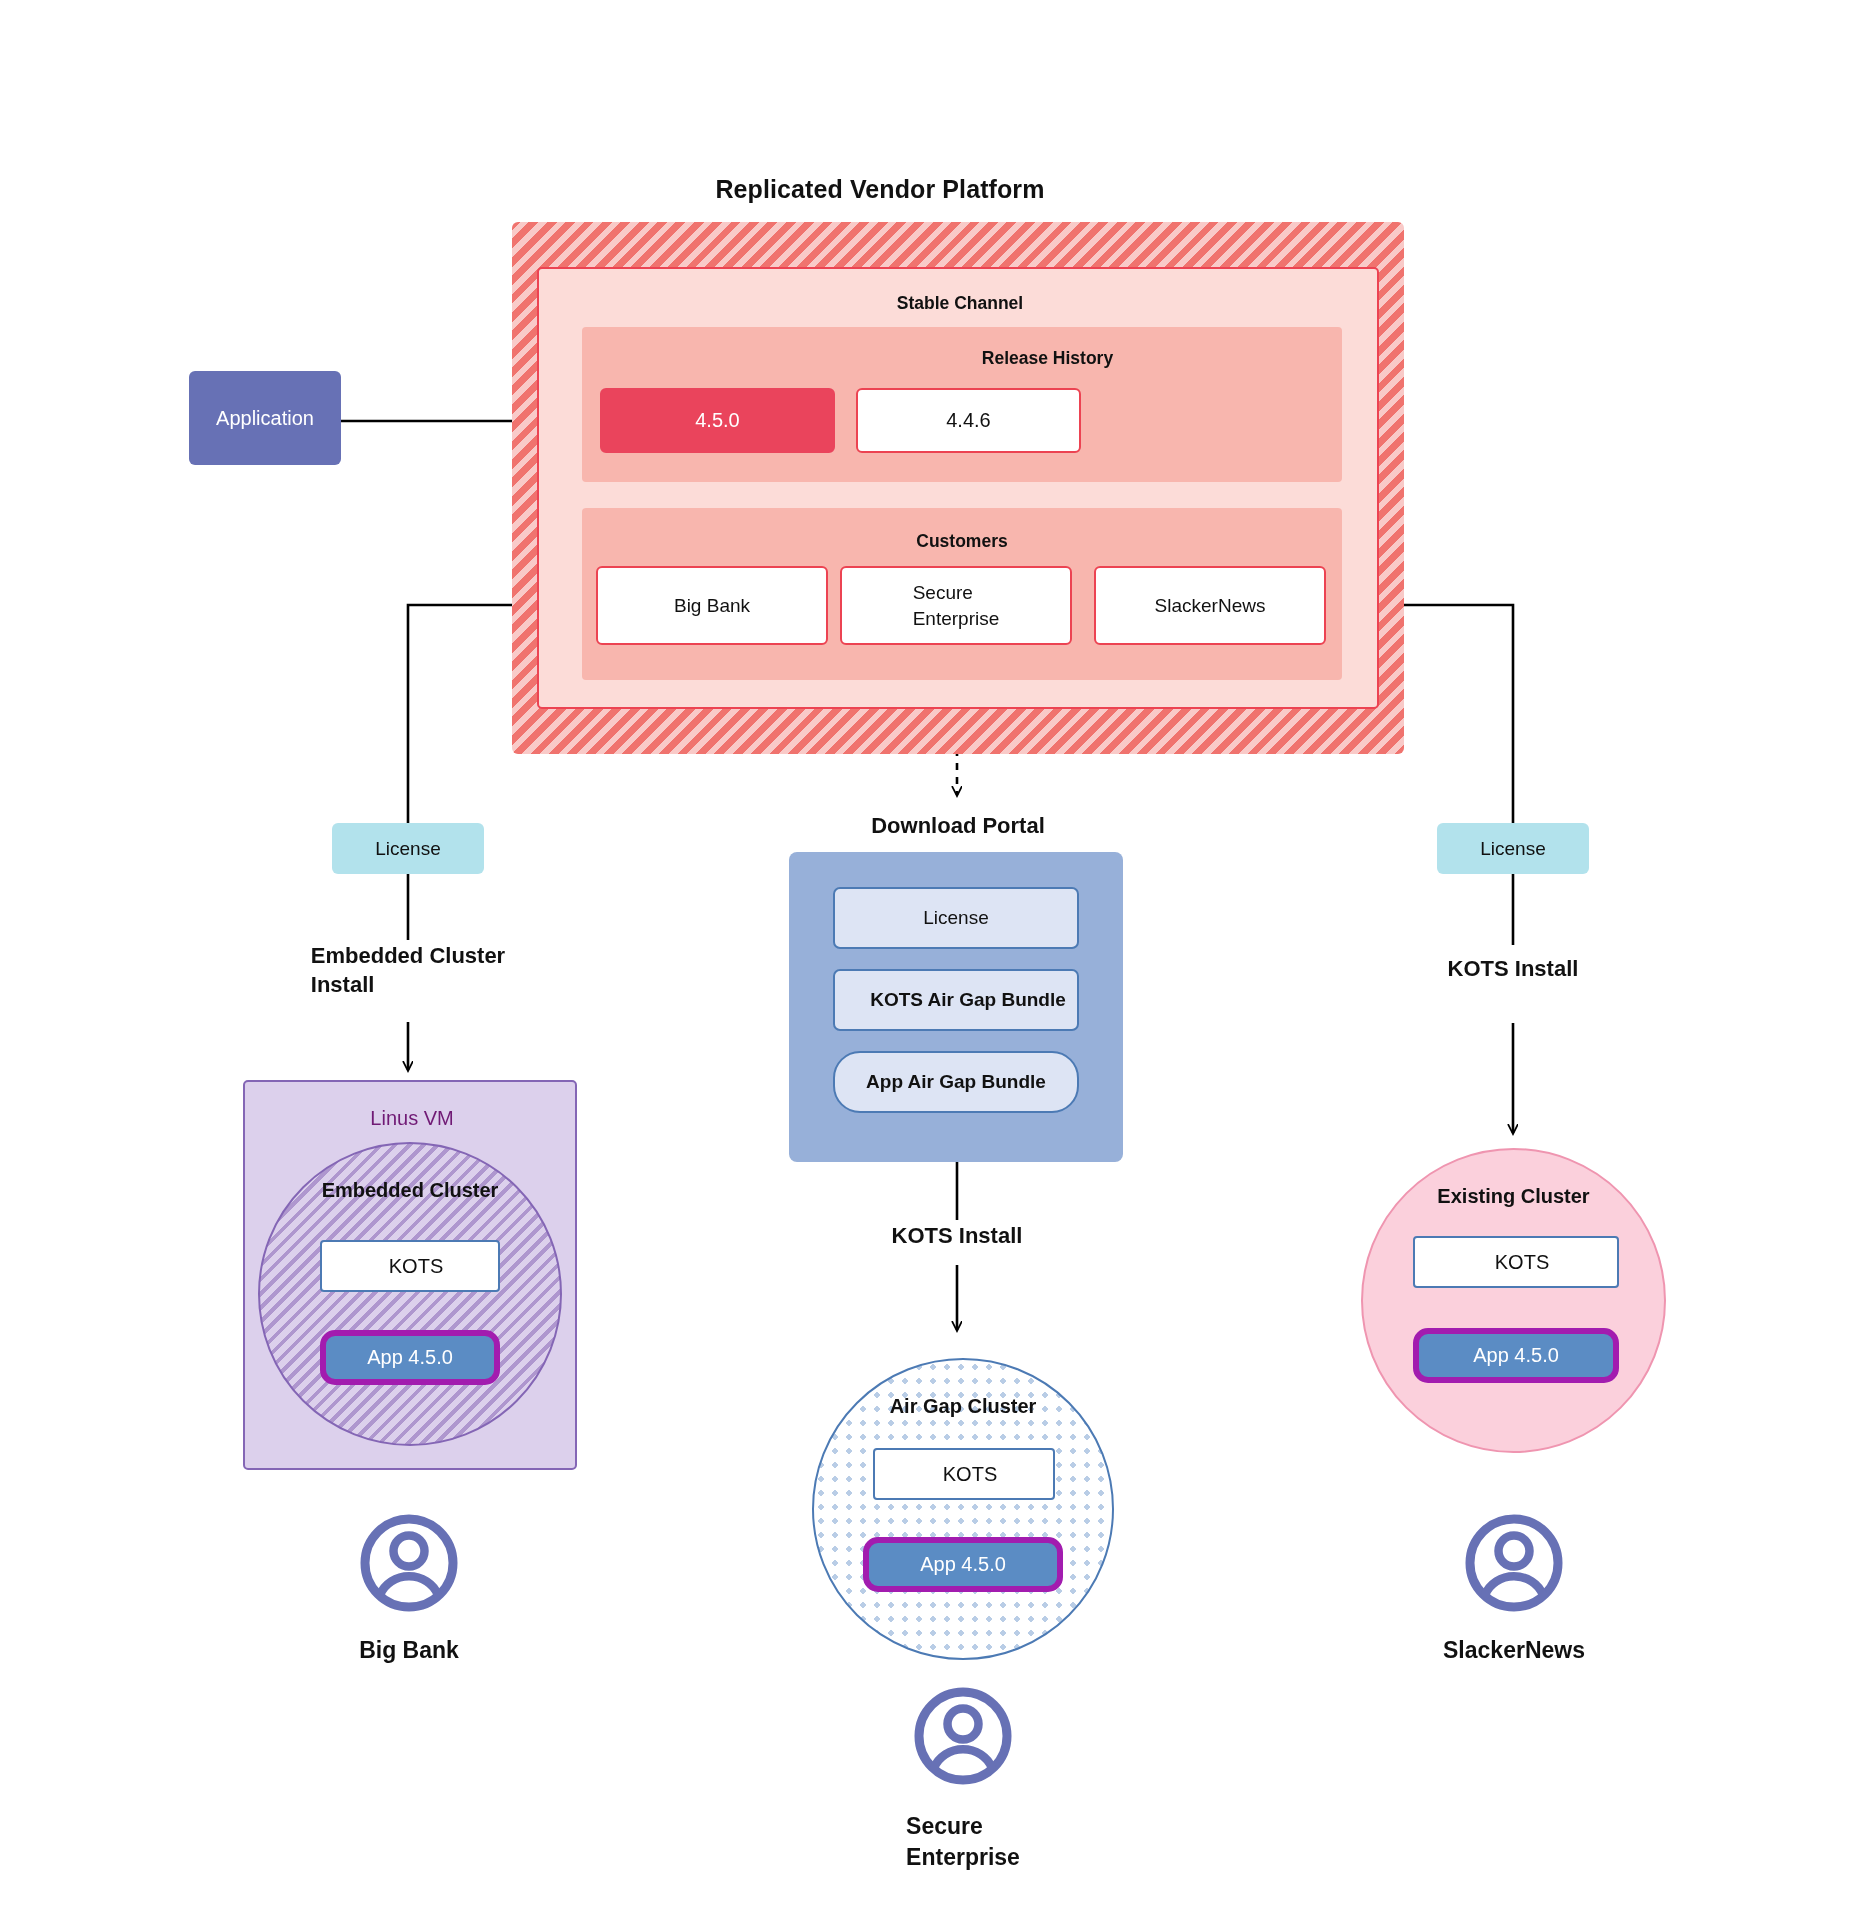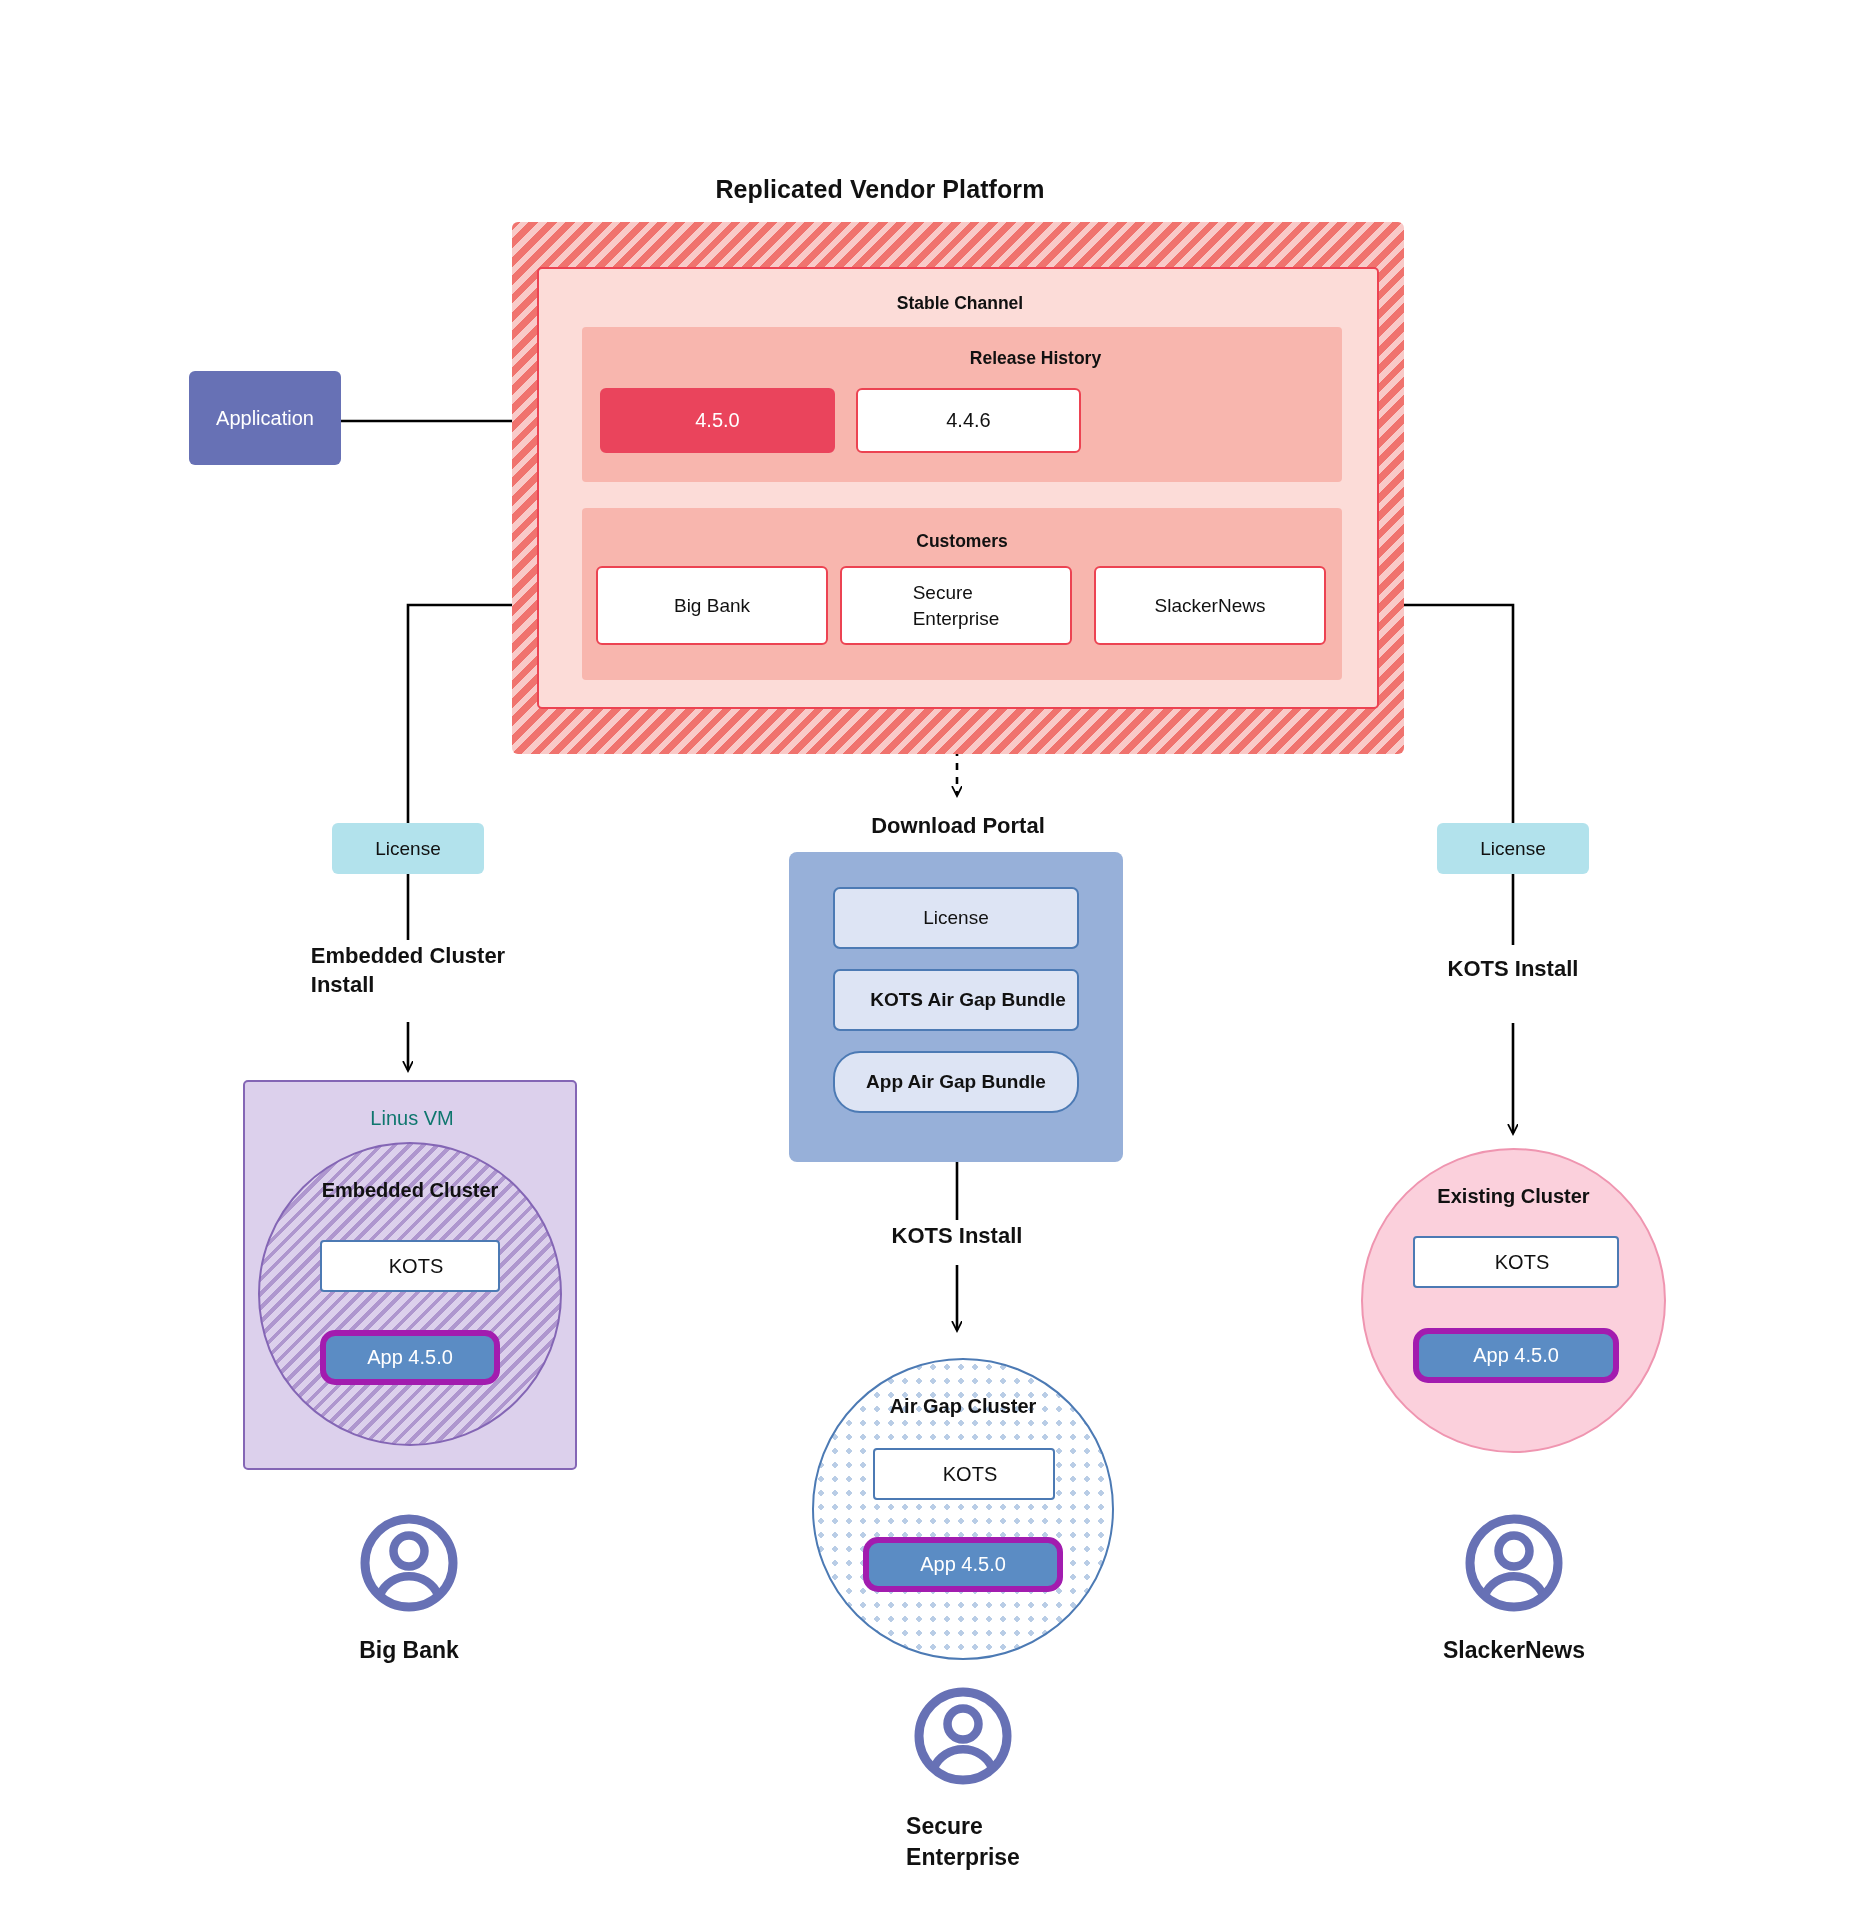--- a/index.html
+++ b/index.html
@@ -24,21 +24,21 @@
     display: flex;
     align-items: center;
     justify-content: center;
     text-align: left;
   }
 
   
   .title-lg   { font-size: 25px; font-weight: 600; color: #111; letter-spacing: .1px; }
   .title-md   { font-size: 22px; font-weight: 600; color: #111; line-height: 1.32; }
   .lbl-16     { font-size: 17.5px; font-weight: 600; color: #111; }
-  .lbl-19     { font-size: 20px;  font-weight: 400; color: #0f766e; }
+  .lbl-19     { font-size: 20px;  font-weight: 400; color: #701a75; }
   .lbl-19b    { font-size: 20px;  font-weight: 700; color: #111; }
   .cust-name  { font-size: 23px; font-weight: 600; color: #111; line-height: 1.35; }
 
   
   #vendor-outer {
     border-radius: 6px;
     background-color: #f0736e;
     background-image: repeating-linear-gradient(
         -45deg,
         rgba(255,255,255,0) 0px,
@@ -198,21 +198,21 @@
 
   <div class="abs ctr title-lg" style="left:640px; top:172px; width:480px; height:34px;">Replicated Vendor Platform</div>
 
   <div class="abs" id="vendor-outer" style="left:512px; top:222px; width:892px; height:532px;"></div>
 
   <div class="abs" id="stable-channel" style="left:537px; top:267px; width:842px; height:442px;">
     <div class="abs ctr lbl-16" style="left:0px; top:22px; width:842px; height:24px;">Stable Channel</div>
   </div>
 
   <div class="abs inner-panel" style="left:582px; top:327px; width:760px; height:155px;">
-    <div class="abs ctr lbl-16" style="left:0px; top:19px; width:907px; height:24px;">Release History</div>
+    <div class="abs ctr lbl-16" style="left:12px; top:19px; width:907px; height:24px;">Release History</div>
   </div>
   <div class="abs ctr rel-box current" style="left:600px; top:388px; width:235px; height:65px;">4.5.0</div>
   <div class="abs ctr rel-box" style="left:856px; top:388px; width:225px; height:65px;">4.4.6</div>
 
   <div class="abs inner-panel" style="left:582px; top:508px; width:760px; height:172px;">
     <div class="abs ctr lbl-16" style="left:0px; top:21px; width:760px; height:24px;">Customers</div>
   </div>
   <div class="abs ctr cust-box" style="left:596px; top:566px; width:232px; height:79px;">Big Bank</div>
   <div class="abs ctr cust-box" style="left:840px; top:566px; width:232px; height:79px; white-space:pre-line;">Secure
 Enterprise</div>

